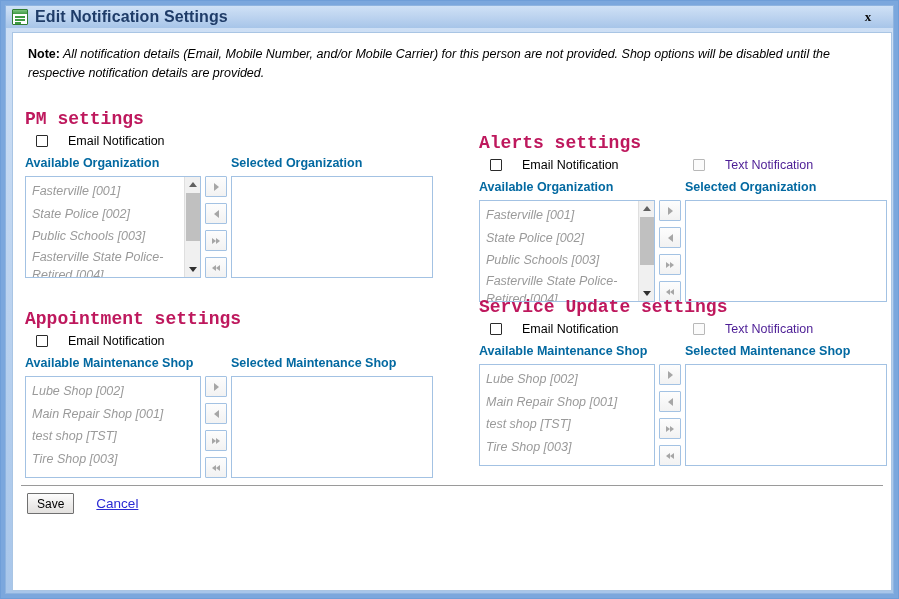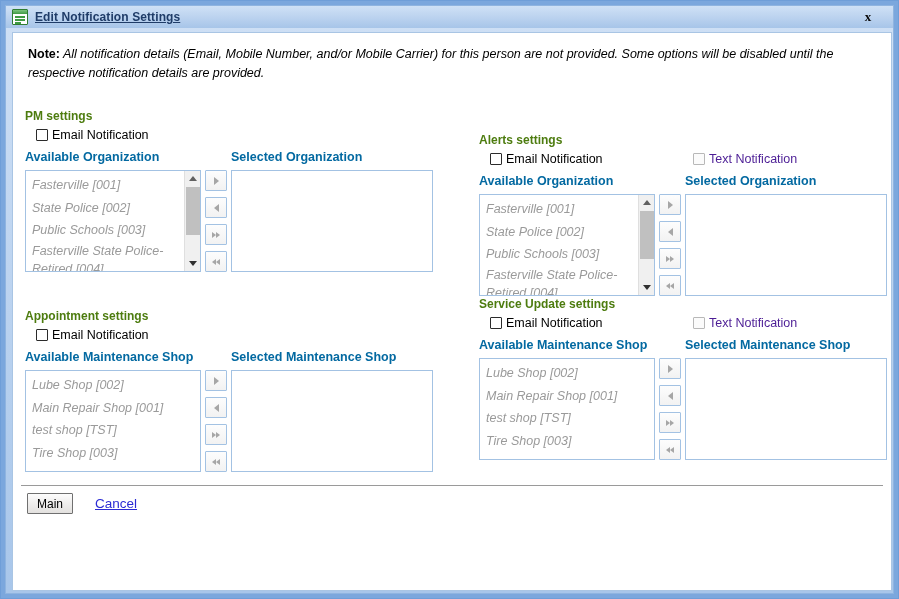--- a/index.html
+++ b/index.html
@@ -52,25 +52,24 @@
   #titlebar-icon .line {
     position: absolute; left: 2px; height: 1.5px;
     background: #3f9b43;
   }
   #titlebar-icon .l1 { top: 6px; width: 10px; }
   #titlebar-icon .l2 { top: 9px; width: 10px; }
   #titlebar-icon .l3 { top: 12px; width: 6px; }
 
   #titlebar-title {
     margin-left: 7px;
-    font-size: 12px;
+    font-size: 16px;
     font-weight: bold;
     color: #1f3c68;
     letter-spacing: 0.1px;
-    text-decoration: underline;
   }
   #close-button {
     position: absolute;
     right: 16px; top: 2px;
     width: 18px; height: 18px;
     display: flex; align-items: center; justify-content: center;
     font-size: 13px;
     font-weight: bold;
     color: #0a0a0a;
     cursor: pointer;
@@ -98,37 +97,38 @@
     line-height: 19px;
   }
   #note b { font-style: normal; font-weight: bold; margin-top: 8px; }
 
   
   .panel { position: absolute; }
   #panel-pm      { left: 12px;  top: 76px; }
   #panel-alerts  { left: 466px; top: 76px; margin-top: 24px; }
 
   .panel-title {
-    font-size: 12px;
+    font-size: 18px;
     font-weight: bold;
-    color: #4d7c0f;
+    color: #be185d;
     margin: 0 0 5px 0;
     white-space: nowrap;
+    font-family: Liberation Mono, monospace;
   }
 
   .checkbox-row {
     position: relative;
     height: 19px;
     margin-bottom: 3px;
   }
   .cbx {
     position: absolute;
     display: flex;
     align-items: center;
-    gap: 4px;
+    gap: 20px;
     font-size: 12.5px;
     color: #000;
     white-space: nowrap;
   }
   .cbx.email { left: 11px; top: 0; }
   .cbx.text  { left: 214px; top: 0; }
   .cbx input[type="checkbox"] {
     -webkit-appearance: none;
     appearance: none;
     width: 12px; height: 12px;
@@ -306,21 +306,21 @@
         <div class="line l2"></div>
         <div class="line l3"></div>
       </div>
       <div id="titlebar-title">Edit Notification Settings</div>
       <div id="close-button">x</div>
     </div>
 
     <div id="body">
 
       <div id="note">
-        <b>Note:</b><span> All notification details (Email, Mobile Number, and/or Mobile Carrier) for this person are not provided. Some options will be disabled until the respective notification details are provided.</span>
+        <b>Note:</b><span> All notification details (Email, Mobile Number, and/or Mobile Carrier) for this person are not provided. Shop options will be disabled until the respective notification details are provided.</span>
       </div>
 
       <div id="panels-container">
           <div class="panel" id="panel-pm" style="left: 12px; top: 76px;">
             <div class="panel-title">PM settings</div>
             <div class="checkbox-row">
               <label class="cbx email">
                 <input type="checkbox" style="">
                 <span>Email Notification</span>
               </label>
@@ -509,19 +509,19 @@
               <div class="listbox selected">
                 <div class="list-items"></div>
               </div>
             </div>
           </div>
         </div>
 
       <div id="separator"></div>
 
       <div id="footer">
-        <button id="save-button">Main</button>
+        <button id="save-button">Save</button>
         <a id="cancel-link">Cancel</a>
       </div>
 
     </div>
   </div>
 </div>
 
 </body></html>

